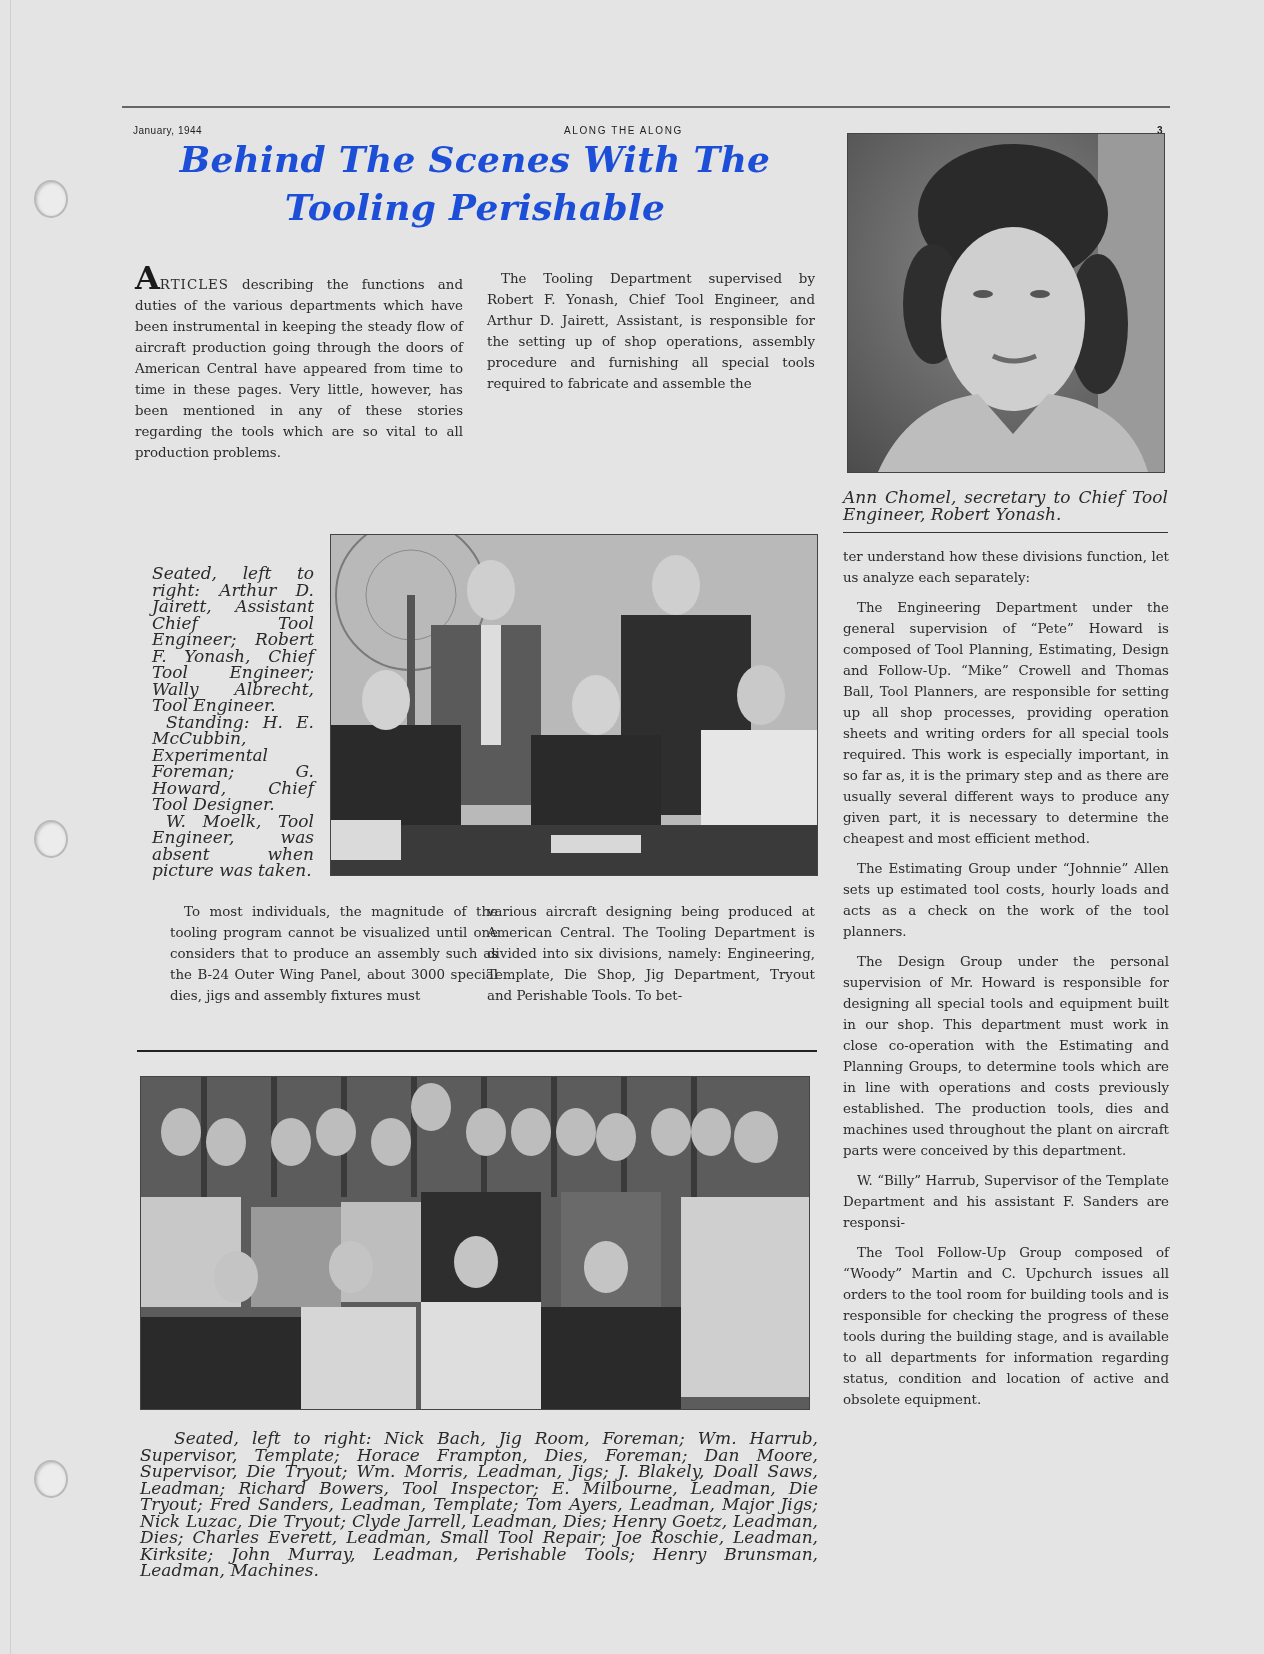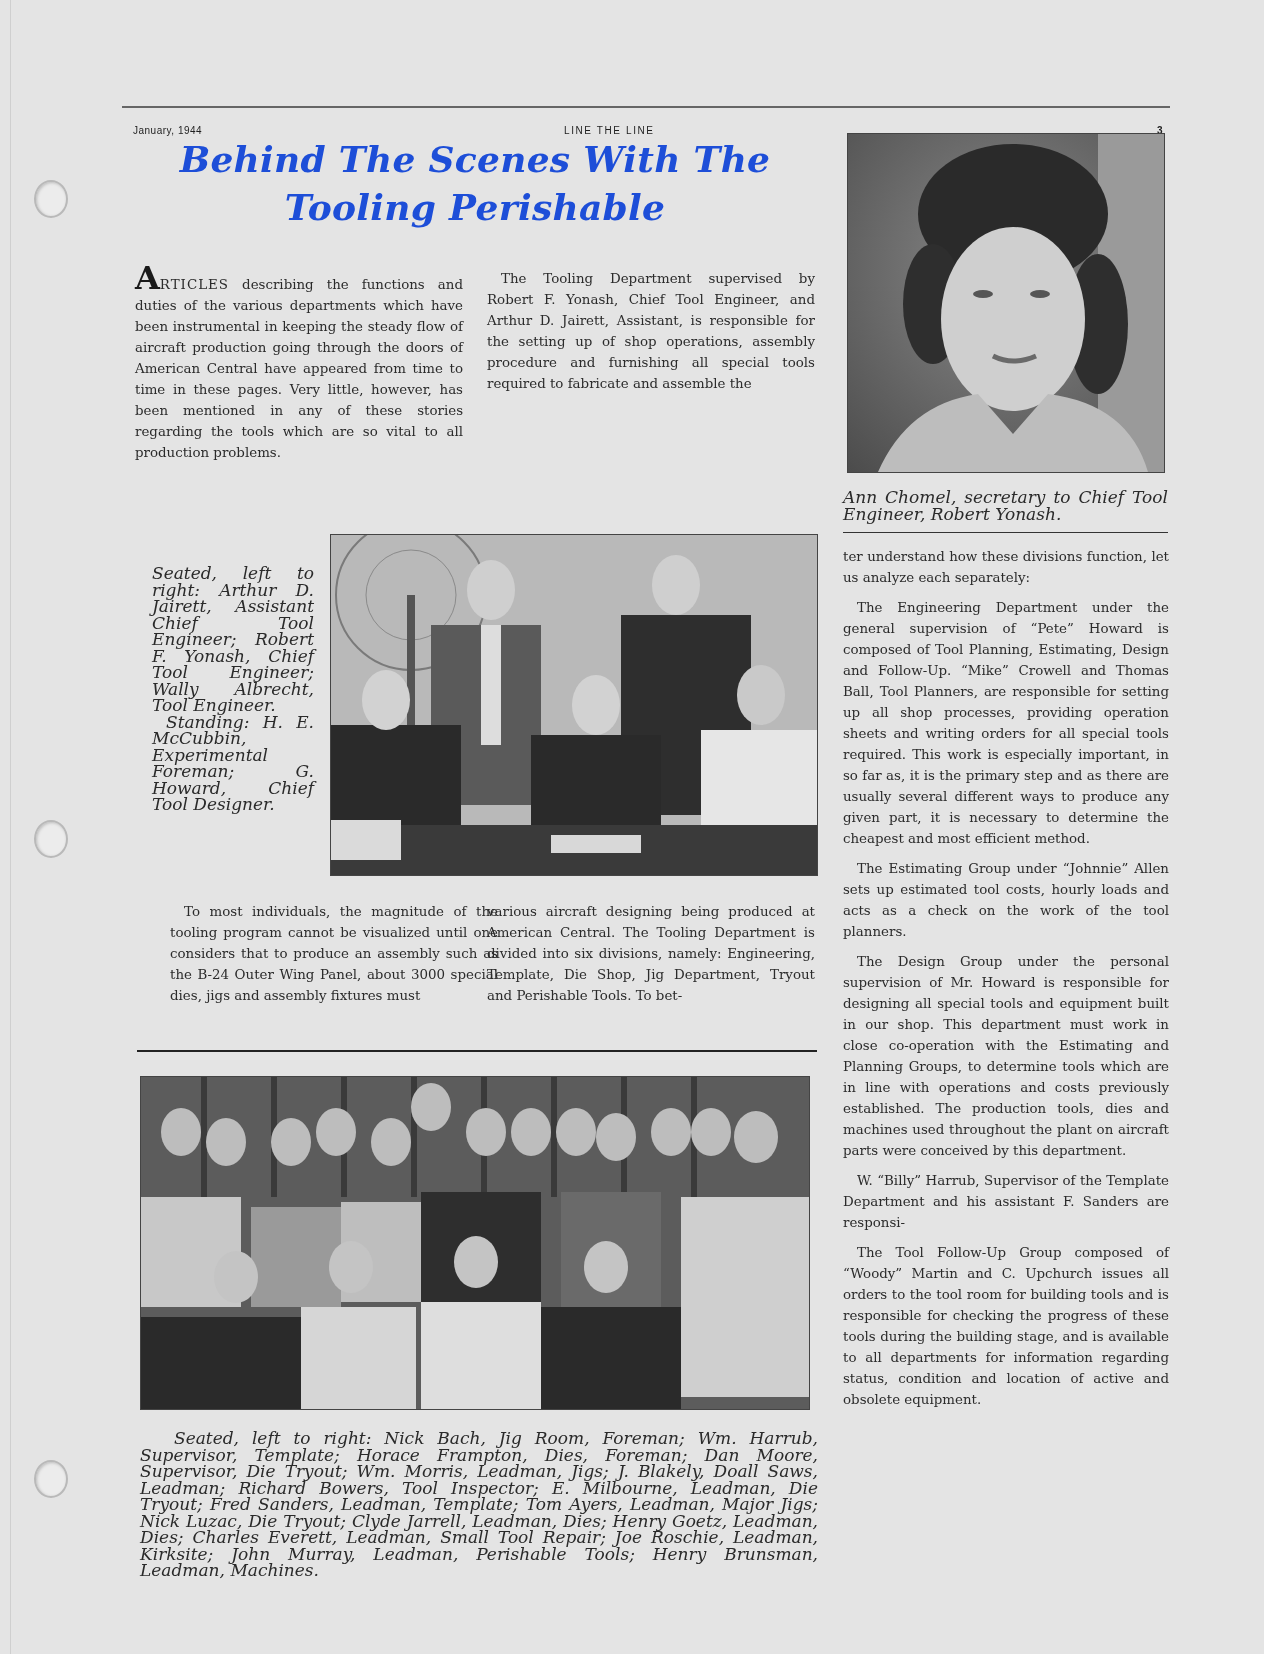--- a/index.html
+++ b/index.html
@@ -43,21 +43,21 @@
 </style>
 </head>
 <body>
 
 <div class="page-edge"></div>
 <div class="punch-hole" style="left:34px;top:180px;"></div>
 <div class="punch-hole" style="left:34px;top:820px;"></div>
 <div class="punch-hole" style="left:34px;top:1460px;"></div>
 
 <div class="header-left">January, 1944</div>
-<div class="header-center">LINE THE LINE</div>
+<div class="header-center">ALONG THE ALONG</div>
 <div class="header-right">3</div>
 <div class="header-rule"></div>
 
 <div class="title">
   <div>Behind The Scenes With The</div>
   <div>Tooling Perishable</div>
 </div>
 
 <div class="col" style="left:135px;top:268px;width:328px;">
   <p><span class="dropcap">A</span><span class="smallcaps">RTICLES</span><span> describing the functions and duties of the various departments which have been instrumental in keeping the steady flow of aircraft production going through the doors of American Central have appeared from time to time in these pages. Very little, however, has been mentioned in any of these stories regarding the tools which are so vital to all production problems.</span></p>
@@ -86,20 +86,21 @@
     <path d="M145 222 Q165 232 188 222" stroke="#6a6a6a" stroke-width="5" fill="none"></path>
     <path d="M30 338 Q60 270 130 260 L165 300 L200 260 Q280 270 300 338 Z" fill="#bdbdbd"></path>
   </svg>
 </div>
 <div class="caption" style="left:843px;top:489px;width:325px;">Ann Chomel, secretary to Chief Tool Engineer, Robert Yonash.</div>
 <div class="rule" style="left:843px;top:532px;width:325px;"></div>
 
 <div class="caption" style="left:152px;top:565px;width:162px;">
   <p>Seated, left to right: Arthur D. Jairett, Assistant Chief Tool Engineer; Robert F. Yonash, Chief Tool Engineer; Wally Albrecht, Tool Engineer.</p>
   <p class="ind">Standing: H. E. McCubbin, Experimental Foreman; G. Howard, Chief Tool Designer.</p>
+  <p class="ind">W. Moelk, Tool Engineer, was absent when picture was taken.</p>
 </div>
 
 <div class="photo" style="left:330px;top:534px;width:486px;height:340px;">
   <svg width="486" height="340" viewBox="0 0 486 340">
     <rect width="486" height="340" fill="#b9b9b9"></rect>
     <circle cx="80" cy="60" r="75" fill="none" stroke="#7a7a7a" stroke-width="2"></circle>
     <circle cx="80" cy="60" r="45" fill="none" stroke="#8a8a8a" stroke-width="1"></circle>
     <rect x="76" y="60" width="8" height="170" fill="#555"></rect>
     <rect x="100" y="90" width="110" height="180" fill="#5a5a5a"></rect>
     <ellipse cx="160" cy="55" rx="24" ry="30" fill="#cfcfcf"></ellipse>

